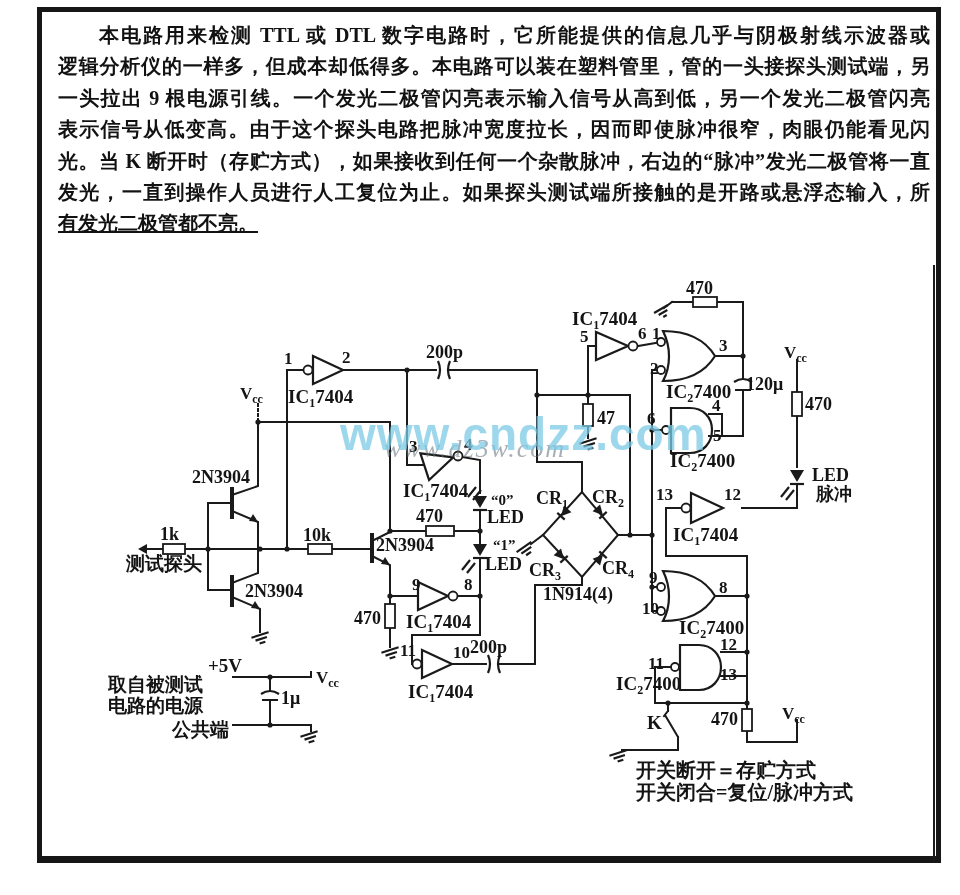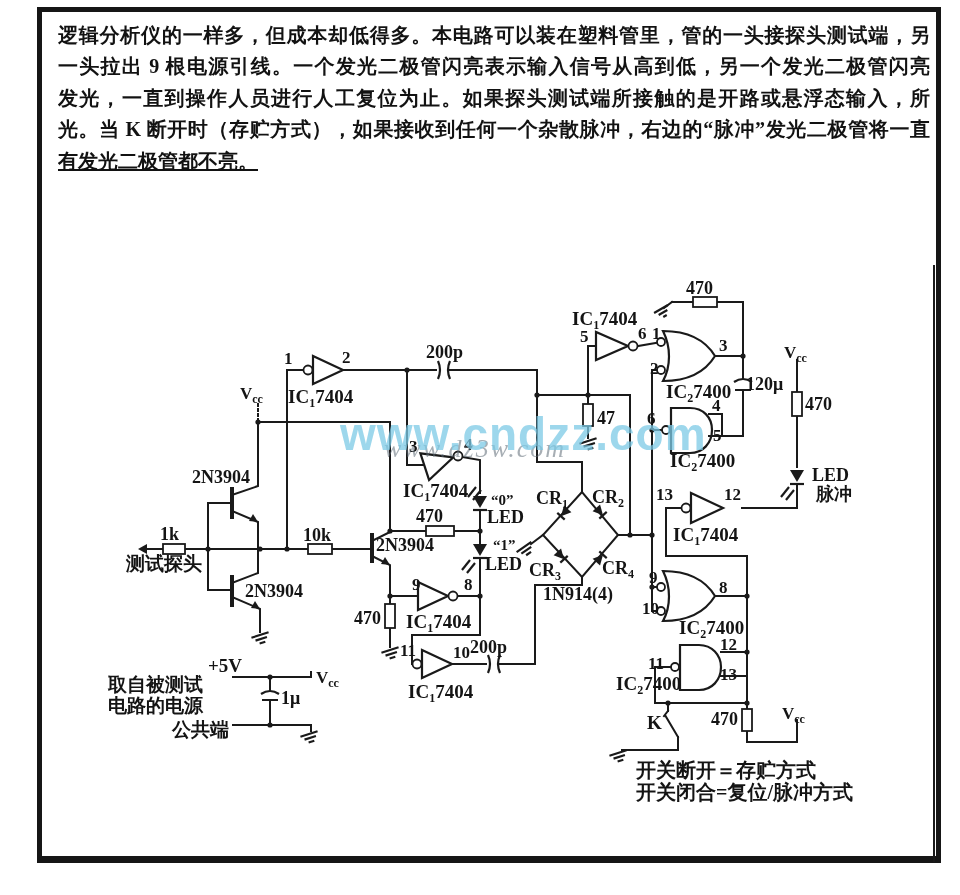--- a/index.html
+++ b/index.html
@@ -32,24 +32,26 @@
   .wm1{position:absolute;left:340px;top:411px;font:700 46px/1 "Liberation Sans",sans-serif;
        letter-spacing:1px;color:rgba(124,201,230,0.75);}
 </style>
 </head>
 <body>
 
 <div class="page">
   <div class="frame"></div>
 
   <div class="para">
+    <div class="pl first">本电路用来检测 TTL 或 DTL 数字电路时，它所能提供的信息几乎与阴极射线示波器或</div>
     <div class="pl">逻辑分析仪的一样多，但成本却低得多。本电路可以装在塑料管里，管的一头接探头测试端，另</div>
     <div class="pl">一头拉出 9 根电源引线。一个发光二极管闪亮表示输入信号从高到低，另一个发光二极管闪亮</div>
+    <div class="pl">表示信号从低变高。由于这个探头电路把脉冲宽度拉长，因而即使脉冲很窄，肉眼仍能看见闪</div>
+    <div class="pl">光。当 K 断开时（存贮方式），如果接收到任何一个杂散脉冲，右边的“脉冲”发光二极管将一直</div>
     <div class="pl">发光，一直到操作人员进行人工复位为止。如果探头测试端所接触的是开路或悬浮态输入，所</div>
-    <div class="pl">光。当 K 断开时（存贮方式），如果接收到任何一个杂散脉冲，右边的“脉冲”发光二极管将一直</div>
     <div class="pl last">有发光二极管都不亮。</div>
   </div>
 
   <svg width="960" height="895" viewBox="0 0 960 895">
 
     <g class="w">
       <path d="M 146,549 H 372"></path>
       <path d="M 208,503 V 590 M 208,503 H 232 M 208,590 H 232"></path>
       <path d="M 232,495 L 258,486 V 422 M 232,511 L 258,522 V 549"></path>
       <path d="M 232,583 L 258,573 V 549 M 232,597 L 260,609 V 632"></path>

